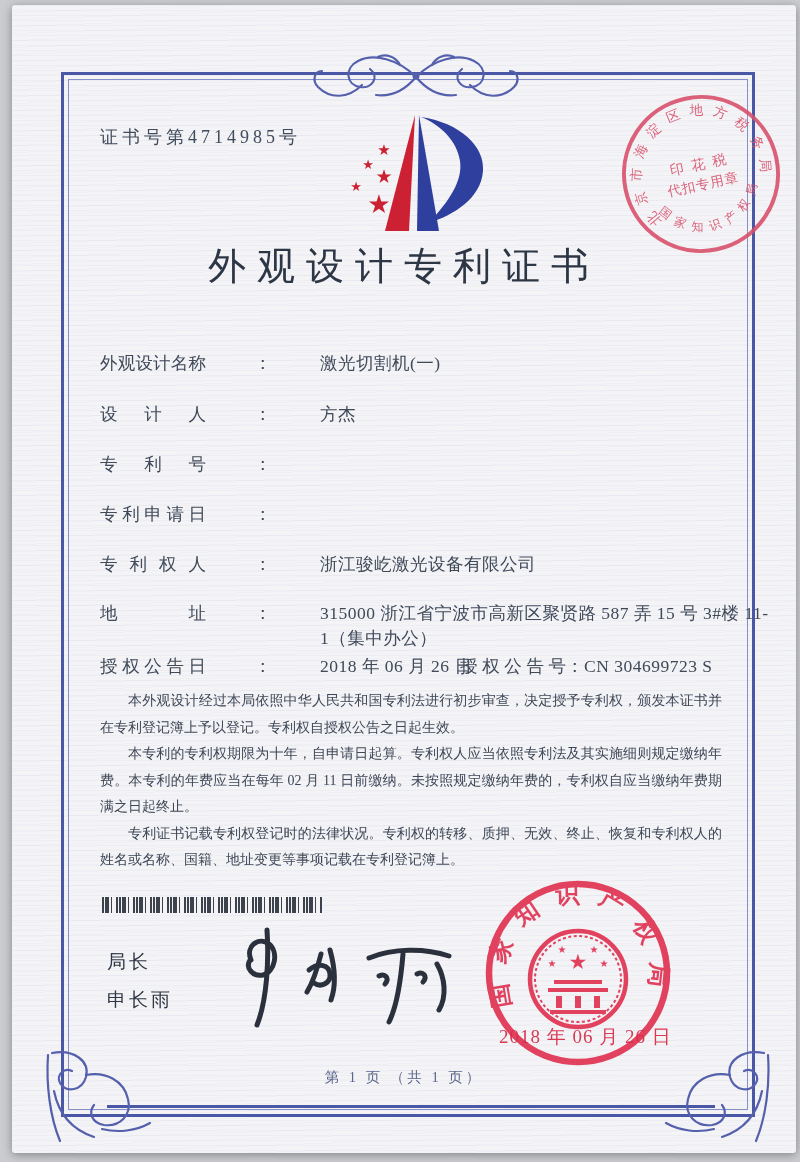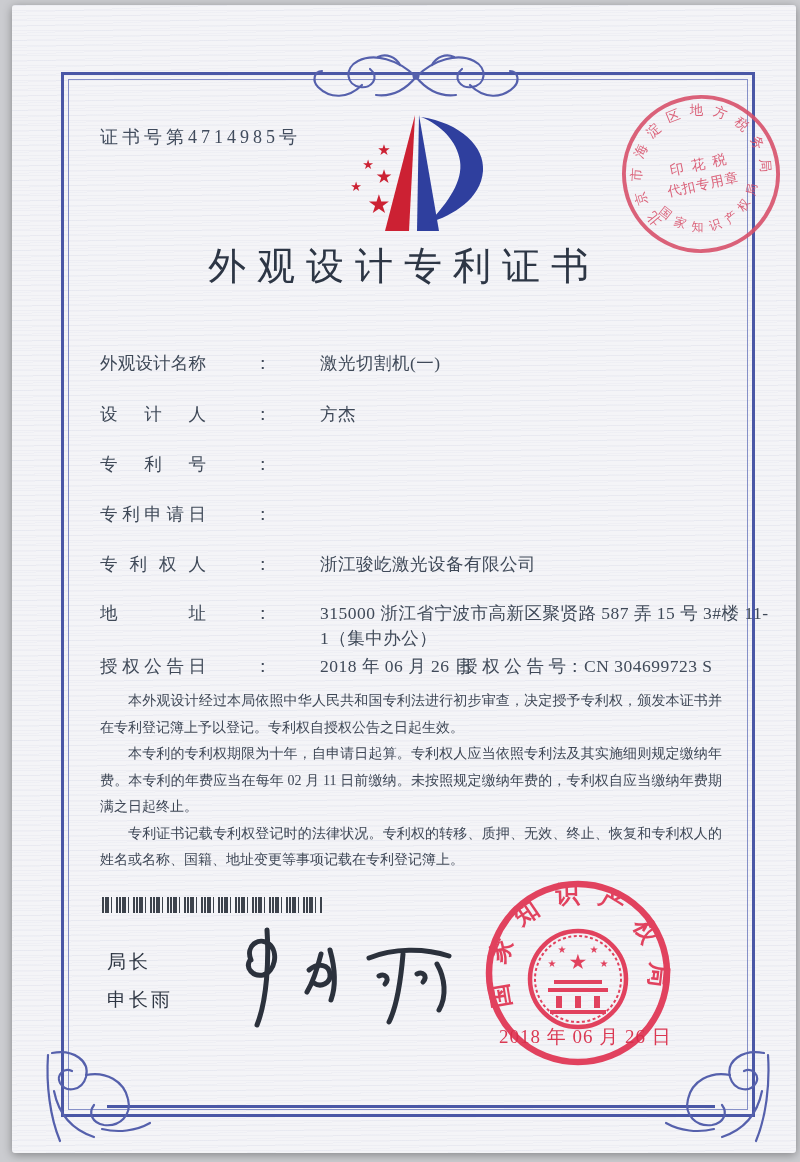--- a/index.html
+++ b/index.html
@@ -244,14 +244,15 @@
       <rect x="72" y="103" width="48" height="4"></rect>
       <rect x="66" y="111" width="60" height="4"></rect>
       <rect x="74" y="119" width="6" height="12"></rect>
       <rect x="93" y="119" width="6" height="12"></rect>
       <rect x="112" y="119" width="6" height="12"></rect>
       <rect x="68" y="133" width="56" height="4"></rect>
     </g>
   </svg>
   <div class="stamp-date">2018 年 06 月 26 日</div>
 
+  <div class="footer">第 1 页 （共 1 页）</div>
 
 </div>
 
 </body></html>

